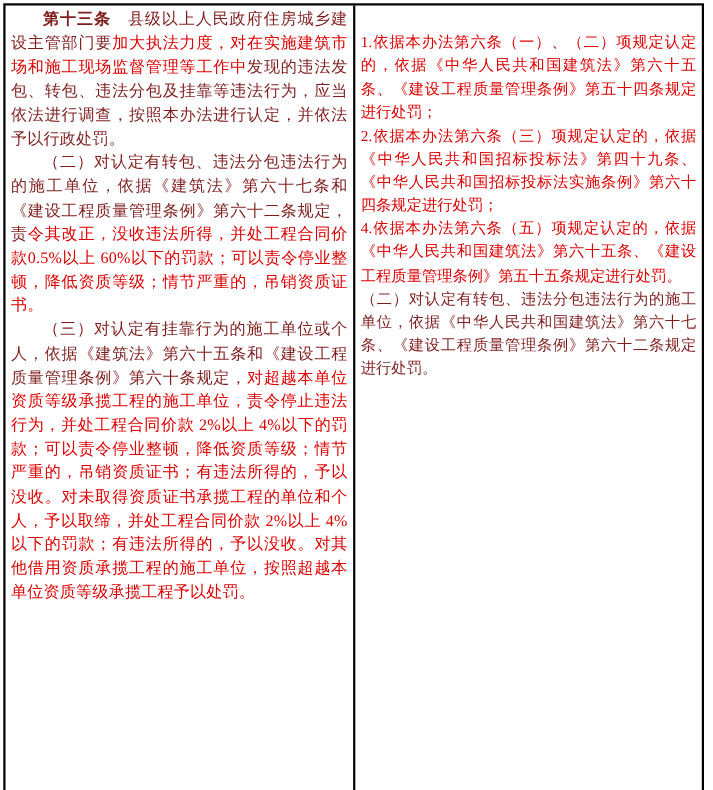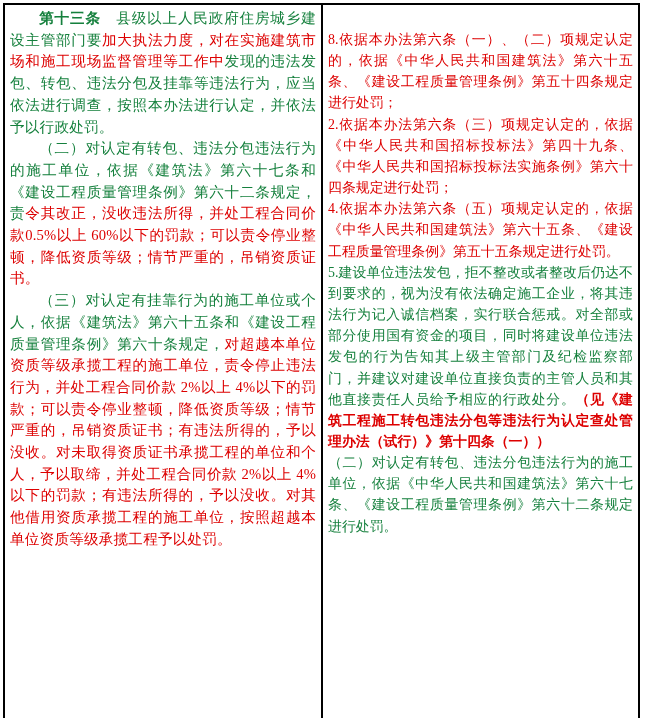--- a/index.html
+++ b/index.html
@@ -34,33 +34,32 @@
     font-size: 13.9px;
     line-height: 21.15px;
   }
   .para {
     text-align: justify;
     color: #000000;
   }
   .para.indent { text-indent: 2em; }
   .para.blank { height: 21px; }
   .seg-red { color: #dd0000; }
-  .seg-black { color: #15803d; }
+  .seg-black { color: #7f1d1d; }
   .seg-bold { font-weight: bold; }
 </style>
 </head>
 <body>
 
 <div class="doc-table">
   <div class="cell cell-left" id="cell-left">
       <p class="para indent"><span class="seg-black seg-bold">第十三条　</span><span class="seg-black">县级以上人民政府住房城乡建设主管部门要</span><span class="seg-red">加大执法力度，对在实施建筑市场和施工现场监督管理等工作中</span><span class="seg-black">发现的违法发包、转包、违法分包及挂靠等违法行为，应当依法进行调查，按照本办法进行认定，并依法予以行政处罚。</span></p>
       <p class="para indent"><span class="seg-black">（二）对认定有转包、违法分包违法行为的施工单位，依据《建筑法》第六十七条和《建设工程质量管理条例》第六十二条规定，责</span><span class="seg-red">令其改正，没收违法所得，并处工程合同价款0.5%以上 60%以下的罚款；可以责令停业整顿，降低资质等级；情节严重的，吊销资质证书。</span></p>
       <p class="para indent"><span class="seg-black">（三）对认定有挂靠行为的施工单位或个人，依据《建筑法》第六十五条和《建设工程质量管理条例》第六十条规定，</span><span class="seg-red">对超越本单位资质等级承揽工程的施工单位，责令停止违法行为，并处工程合同价款 2%以上 4%以下的罚款；可以责令停业整顿，降低资质等级；情节严重的，吊销资质证书；有违法所得的，予以没收。对未取得资质证书承揽工程的单位和个人，予以取缔，并处工程合同价款 2%以上 4%以下的罚款；有违法所得的，予以没收。对其他借用资质承揽工程的施工单位，按照超越本单位资质等级承揽工程予以处罚。</span></p>
     </div>
   <div class="cell cell-right" id="cell-right">
       <p class="para blank"></p>
-      <p class="para"><span class="seg-red">8.依据本办法第六条（一）、（二）项规定认定的，依据《中华人民共和国建筑法》第六十五条、《建设工程质量管理条例》第五十四条规定进行处罚；</span></p>
+      <p class="para"><span class="seg-red">1.依据本办法第六条（一）、（二）项规定认定的，依据《中华人民共和国建筑法》第六十五条、《建设工程质量管理条例》第五十四条规定进行处罚；</span></p>
       <p class="para"><span class="seg-red">2.依据本办法第六条（三）项规定认定的，依据《中华人民共和国招标投标法》第四十九条、《中华人民共和国招标投标法实施条例》第六十四条规定进行处罚；</span></p>
       <p class="para"><span class="seg-red">4.依据本办法第六条（五）项规定认定的，依据《中华人民共和国建筑法》第六十五条、《建设工程质量管理条例》第五十五条规定进行处罚。</span></p>
-      <p class="para"><span class="seg-black">5.建设单位违法发包，拒不整改或者整改后仍达不到要求的，视为没有依法确定施工企业，将其违法行为记入诚信档案，实行联合惩戒。对全部或部分使用国有资金的项目，同时将建设单位违法发包的行为告知其上级主管部门及纪检监察部门，并建议对建设单位直接负责的主管人员和其他直接责任人员给予相应的行政处分。</span><span class="seg-red seg-bold">（见《建筑工程施工转包违法分包等违法行为认定查处管理办法（试行）》第十四条（一））</span></p>
       <p class="para"><span class="seg-black">（二）对认定有转包、违法分包违法行为的施工单位，依据《中华人民共和国建筑法》第六十七条、《建设工程质量管理条例》第六十二条规定进行处罚。</span></p>
     </div>
 </div>
 
 </body></html>

